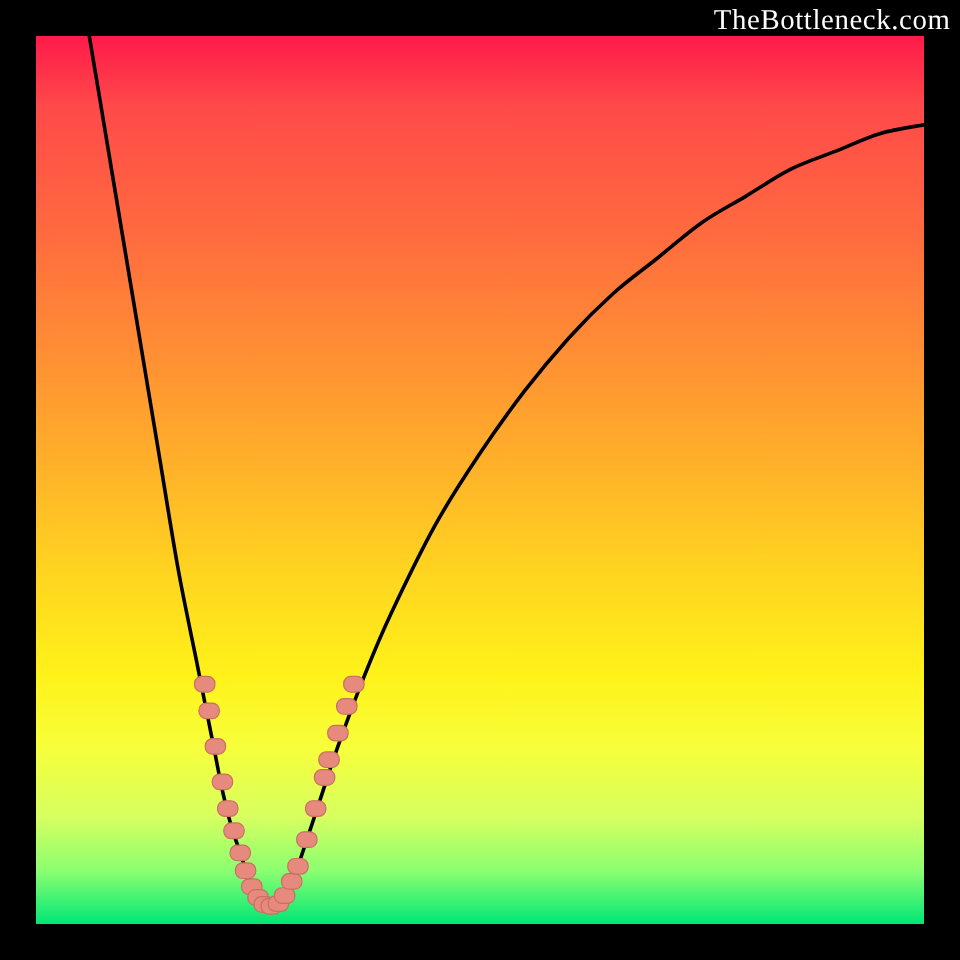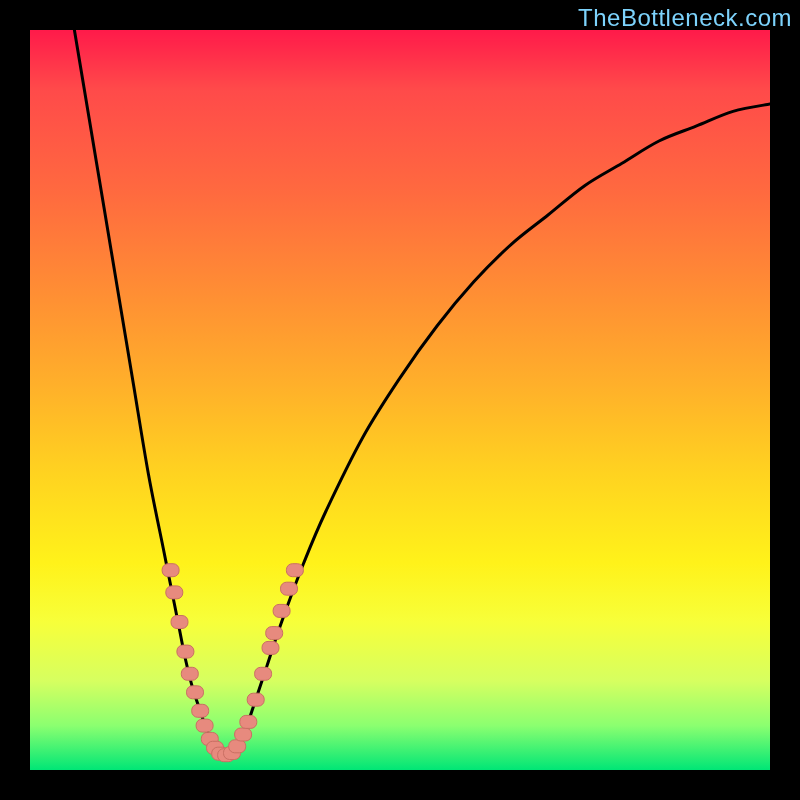--- a/index.html
+++ b/index.html
@@ -38,25 +38,26 @@
       #f7ff3a 80%,
       #d6ff60 88%,
       #8bff70 94%,
       #00e676 100%
     );
   }
   .watermark {
     position: absolute;
     top: 4px;
     right: 8px;
-    color: #7dd3fc;
+    color: #ffffff;
     font-size: 24px;
     font-weight: 500;
     letter-spacing: 0.5px;
     user-select: none;
+    font-family: Liberation Serif, serif;
   }
   svg.curves {
     position: absolute;
     left: 0;
     top: 0;
     width: 740px;
     height: 740px;
   }
 </style>
 </head>

